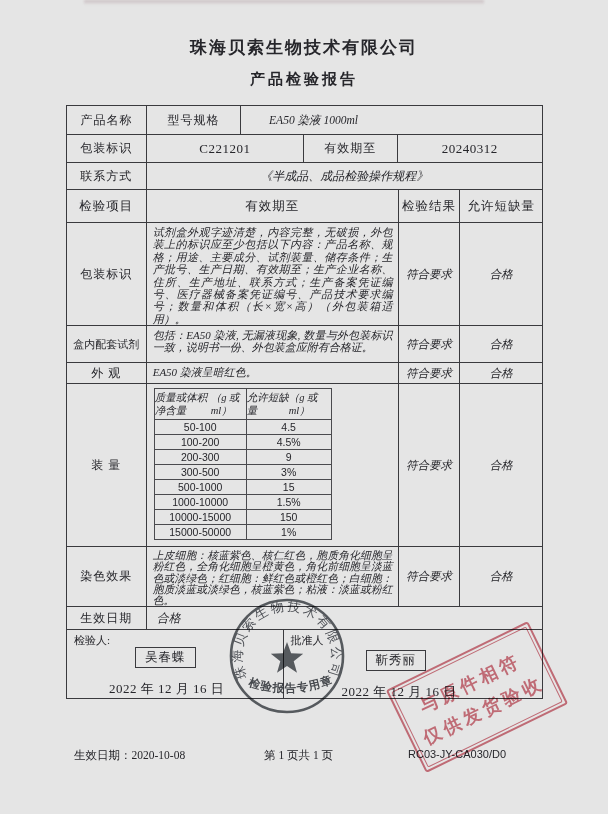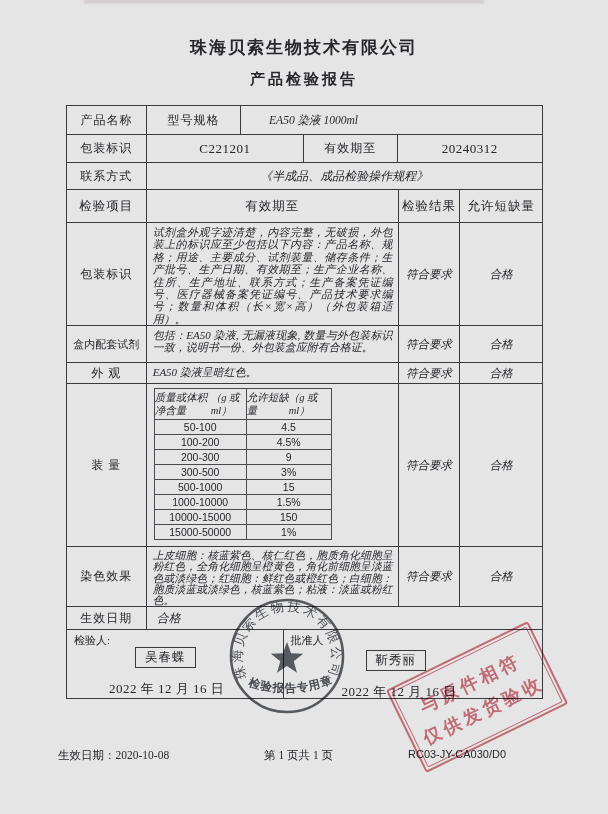--- a/index.html
+++ b/index.html
@@ -73,21 +73,21 @@
   
   .stamp-red { position:absolute; left:398px; top:651px; width:158px; height:92px;
                transform:rotate(-26deg); border:2px solid #c9505f; border-radius:3px;
                opacity:.78; mix-blend-mode:multiply; padding:2px; z-index:5; }
   .stamp-red-inner { width:100%; height:100%; border:1px solid #c9505f; border-radius:2px;
                      display:flex; flex-direction:column; align-items:center; justify-content:center;
                      color:#c9505f; font-size:18px; letter-spacing:4px; line-height:30px;
                      font-weight:bold; }
 
   .footer { position:absolute; left:0; top:748px; width:608px; font-size:11.5px; }
-  .f-left { position:absolute; left:58px; }
+  .f-left { position:absolute; left:74px; }
   .f-center { position:absolute; left:264px; }
   .f-right { position:absolute; left:408px; font-family:"Liberation Sans","DejaVu Sans",sans-serif; font-size:11px; }
 </style>
 </head>
 <body>
 
 <div class="page">
   <div class="smudge"></div>
 
   <div class="title">珠海贝索生物技术有限公司</div>

